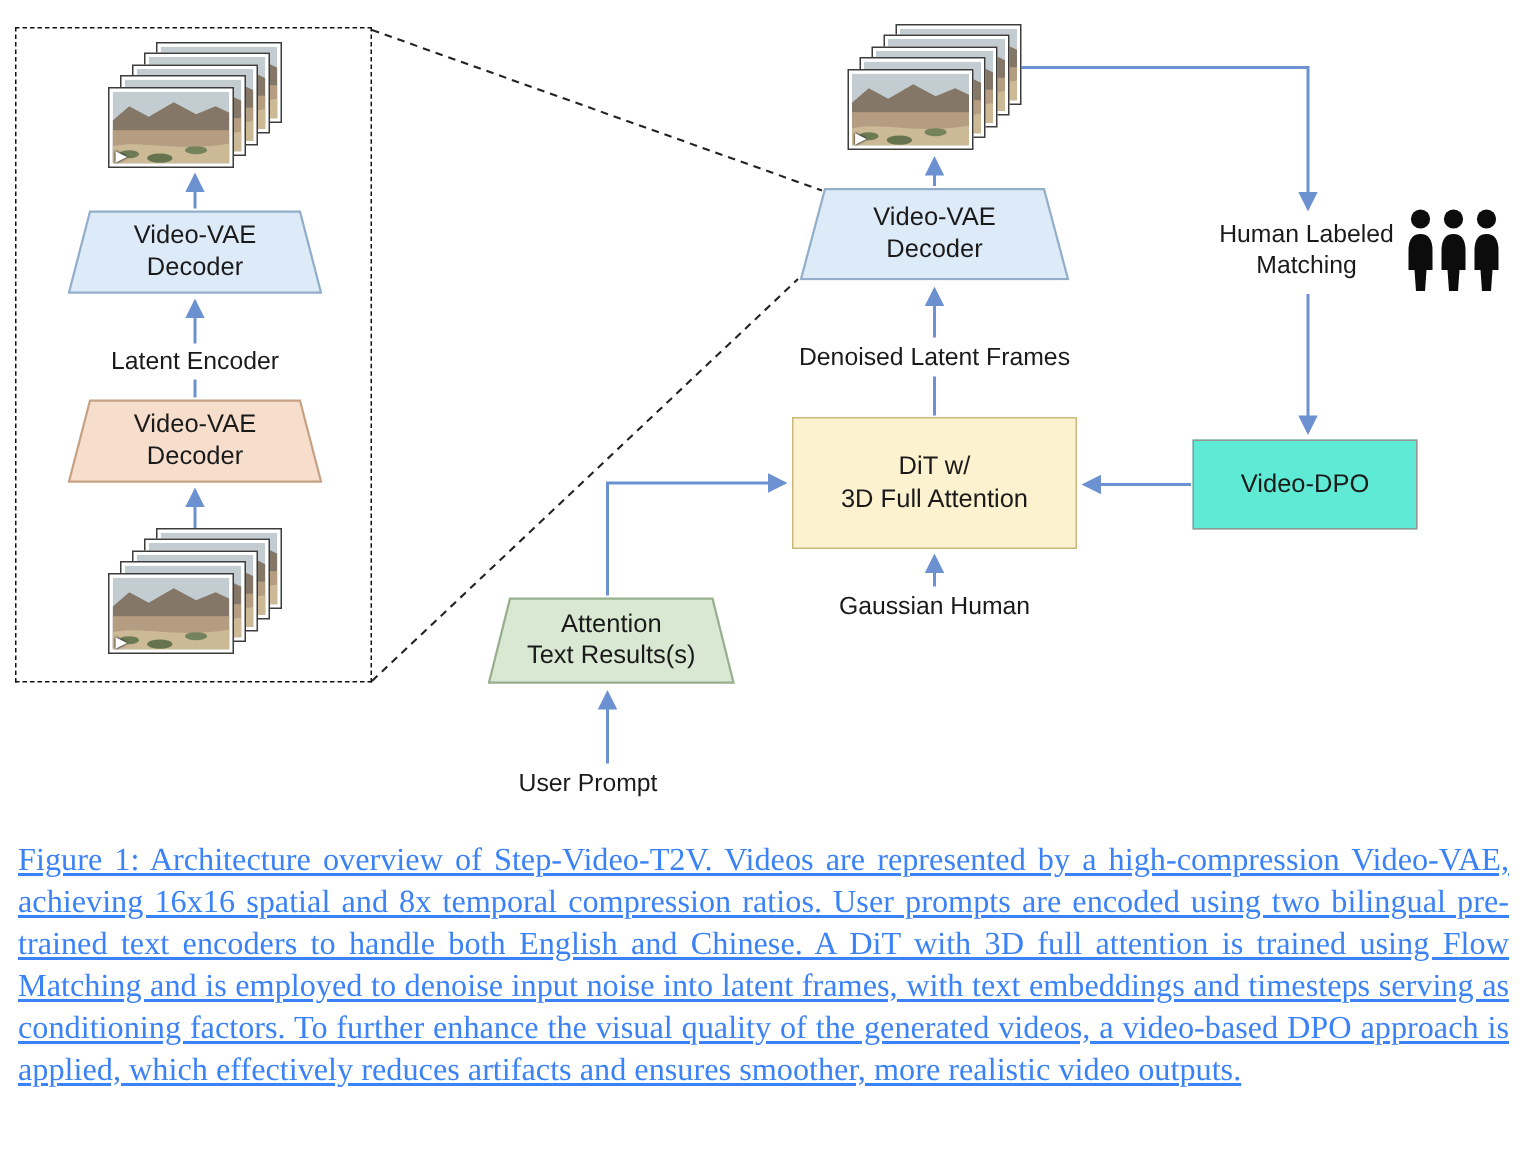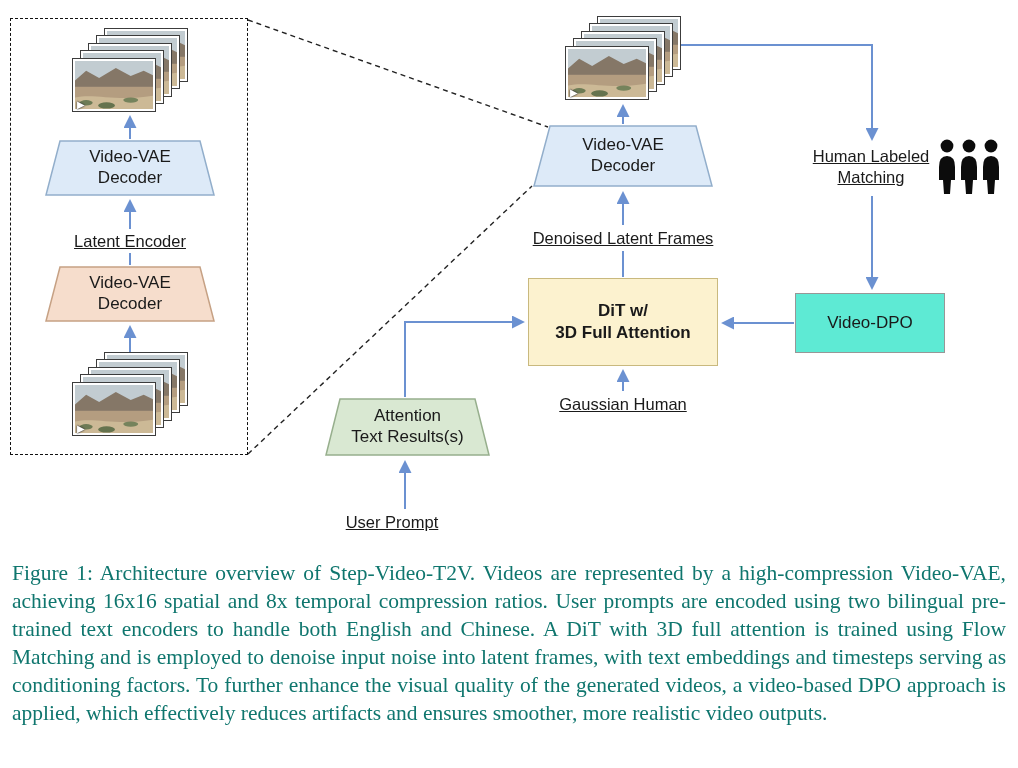--- a/index.html
+++ b/index.html
@@ -18,38 +18,38 @@
   .node-text {
     position:absolute; inset:0; display:flex; flex-direction:column;
     align-items:center; justify-content:center;
     font-size:17px; color:#1a1a1a; line-height:1.22; text-align:center; z-index:1;
   }
   .rect-node {
     position:absolute; z-index:2; display:flex; flex-direction:column;
     align-items:center; justify-content:center;
     font-size:17px; color:#1a1a1a; text-align:center; line-height:1.3;
   }
-  .dit { background:#fcf2cf; border:1.5px solid #c9b97e;font-weight:bold; }
+  .dit { background:#fcf2cf; border:1.5px solid #c9b97e; }
   .dpo { background:#5eead4; border:1.5px solid #979797; }
-  .lbl { position:absolute; z-index:2; font-size:16.5px; color:#1a1a1a; text-align:center; line-height:1.25;text-decoration:underline; }
+  .lbl { position:absolute; z-index:2; font-size:16.5px; color:#1a1a1a; text-align:center; line-height:1.25; }
   .stack { position:absolute; z-index:2; width:116px; height:84px; }
   .frame {
     position:absolute; width:84px; height:54px; background:#fff;
     border:1px solid #3c3c3c; padding:2px;
   }
   .frame > svg { width:100%; height:100%; display:block; }
   .play {
     position:absolute; left:4px; bottom:1px; color:#fff; font-size:10px;
     text-shadow:0 0 1.5px #222, 0 0 1.5px #222;
   }
   .people { position:absolute; z-index:2; }
   .caption {
     position:absolute; left:12px; top:560px; width:994px; z-index:2;
     font-family:"Liberation Serif", serif; font-size:21.5px; line-height:1.3;
-    color:#0f766e; text-align:justify;
+    color:#3b82f6; text-align:justify;text-decoration:underline;
   }
 </style>
 </head>
 <body>
 
 <svg width="0" height="0" style="position:absolute" aria-hidden="true">
   <defs>
     <symbol id="scene" viewBox="0 0 84 54" preserveAspectRatio="none">
       <rect width="84" height="54" fill="#c2ccd1"></rect>
       <polygon points="0,22 12,11 26,19 44,8 60,17 74,11 84,16 84,54 0,54" fill="#857767"></polygon>

